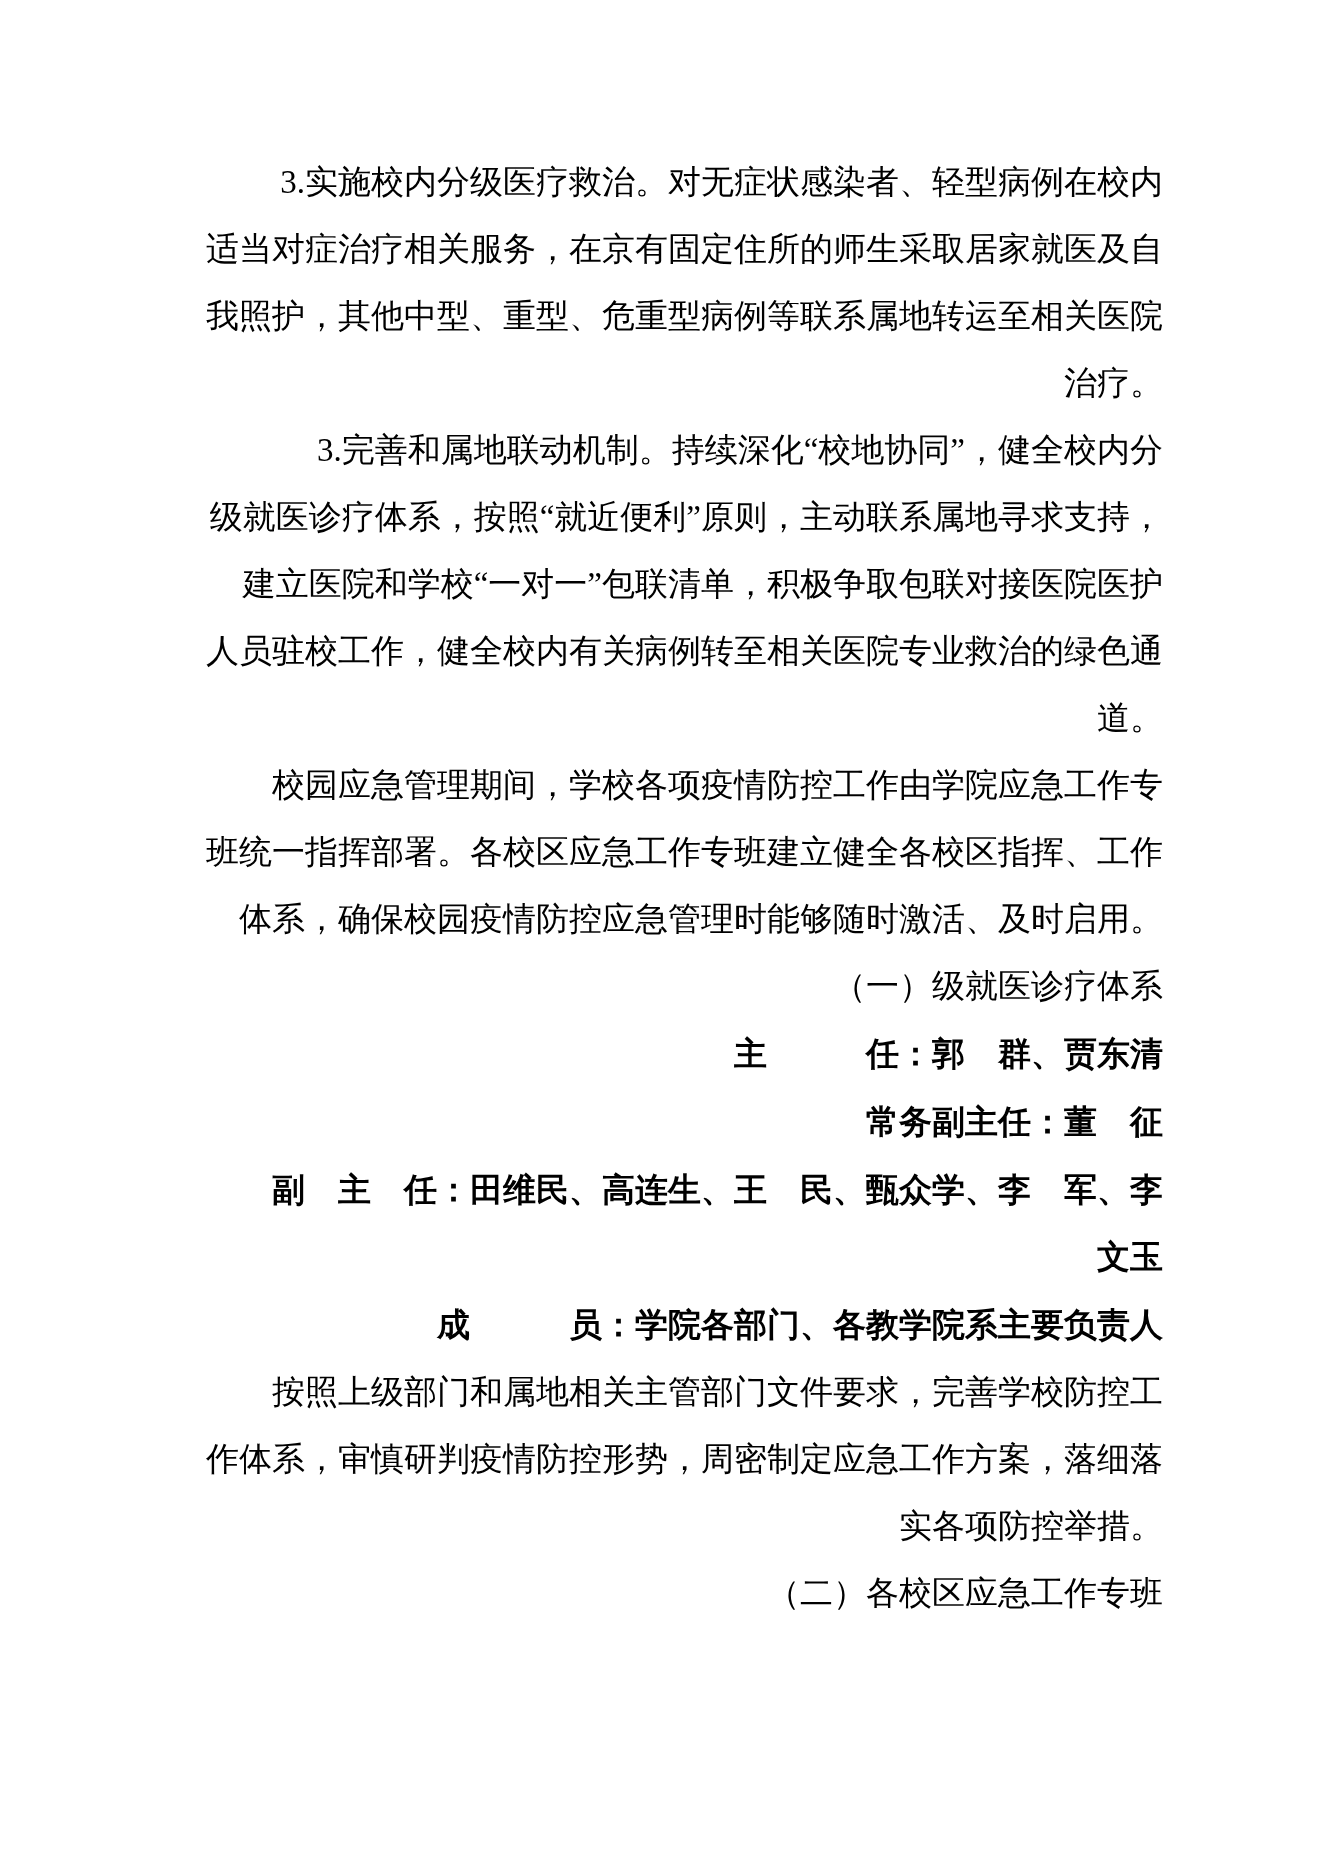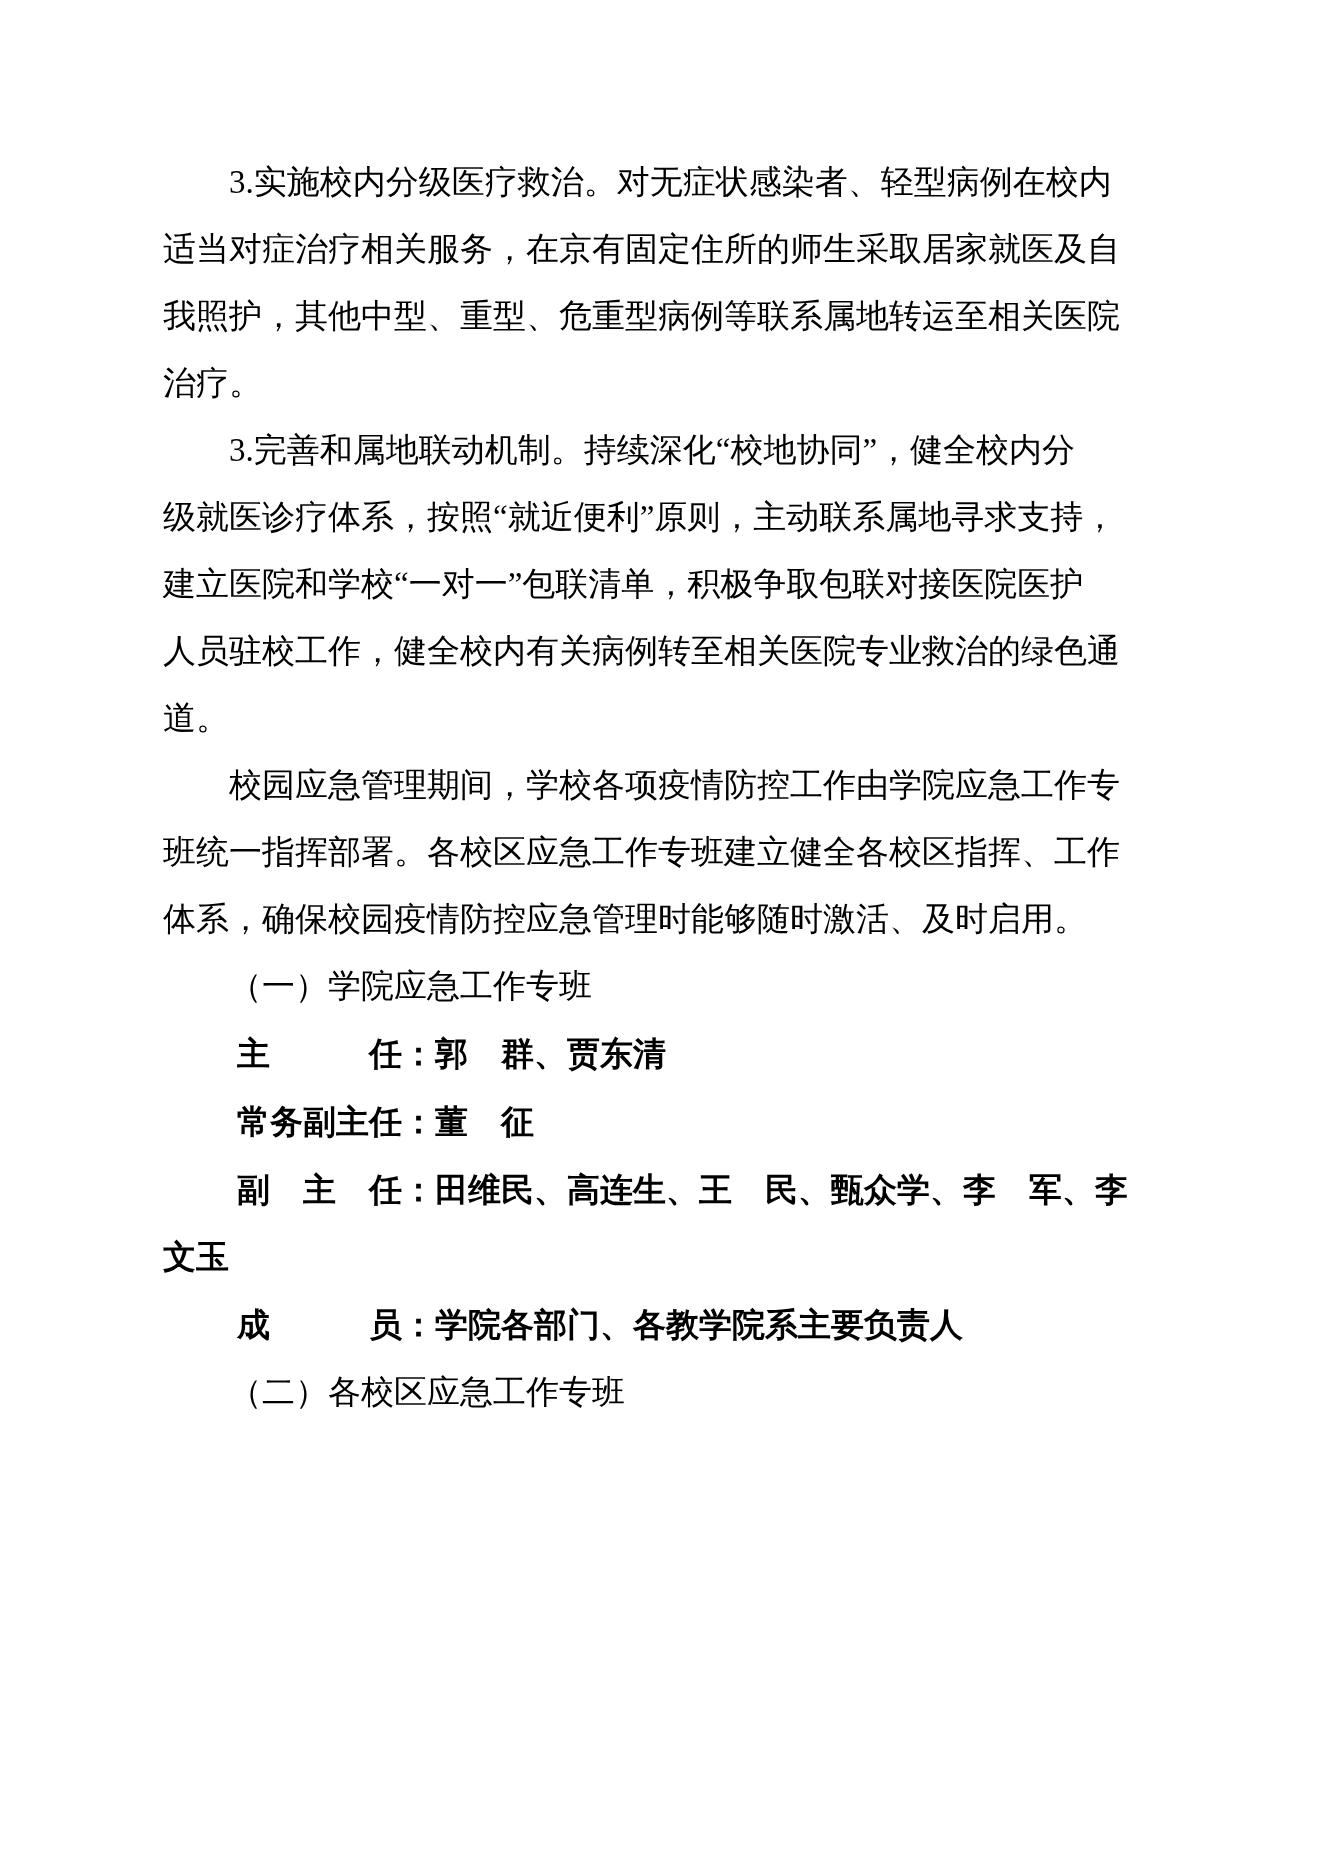--- a/index.html
+++ b/index.html
@@ -20,21 +20,21 @@
     padding: 149px 160px 0 163px;
     overflow: hidden;
     background: #ffffff;
   }
   .para {
     margin: 0;
     font-size: 33px;
     line-height: 67px;
     text-indent: 2em;
     white-space: pre-wrap;
-    text-align: left;
+    text-align: right;
     word-break: break-all;
   }
   .heading {
     margin: 0;
     font-size: 33px;
     line-height: 67px;
     text-indent: 2em;
     font-weight: bold;
     font-family: "Liberation Sans", "DejaVu Sans", sans-serif;
     white-space: pre-wrap;
@@ -62,27 +62,30 @@
 级就医诊疗体系，按照“就近便利”原则，主动联系属地寻求支持，
 建立医院和学校“一对一”包联清单，积极争取包联对接医院医护
 人员驻校工作，健全校内有关病例转至相关医院专业救治的绿色通
 道。</p>
 
 
   <p class="para">校园应急管理期间，学校各项疫情防控工作由学院应急工作专
 班统一指挥部署。各校区应急工作专班建立健全各校区指挥、工作
 体系，确保校园疫情防控应急管理时能够随时激活、及时启用。</p>
 
-  <p class="para">（一）学院应急工作专班</p>
+  <p class="para">（一）级就医诊疗体系</p>
 
   <p class="para"><span class="role-label">主　　　任：</span><span class="role-value">郭　群、贾东清</span></p>
 
   <p class="para"><span class="role-label">常务副主任：</span><span class="role-value">董　征</span></p>
 
   <p class="para"><span class="role-label">副　主　任：</span><span class="role-value">田维民、高连生、王　民、甄众学、李　军、李
 文玉</span></p>
 
   <p class="para"><span class="role-label">成　　　员：</span><span class="role-value">学院各部门、各教学院系主要负责人</span></p>
 
+  <p class="para">按照上级部门和属地相关主管部门文件要求，完善学校防控工
+作体系，审慎研判疫情防控形势，周密制定应急工作方案，落细落
+实各项防控举措。</p>
 
   <p class="para">（二）各校区应急工作专班</p>
 
 </div>
 
 </body></html>

